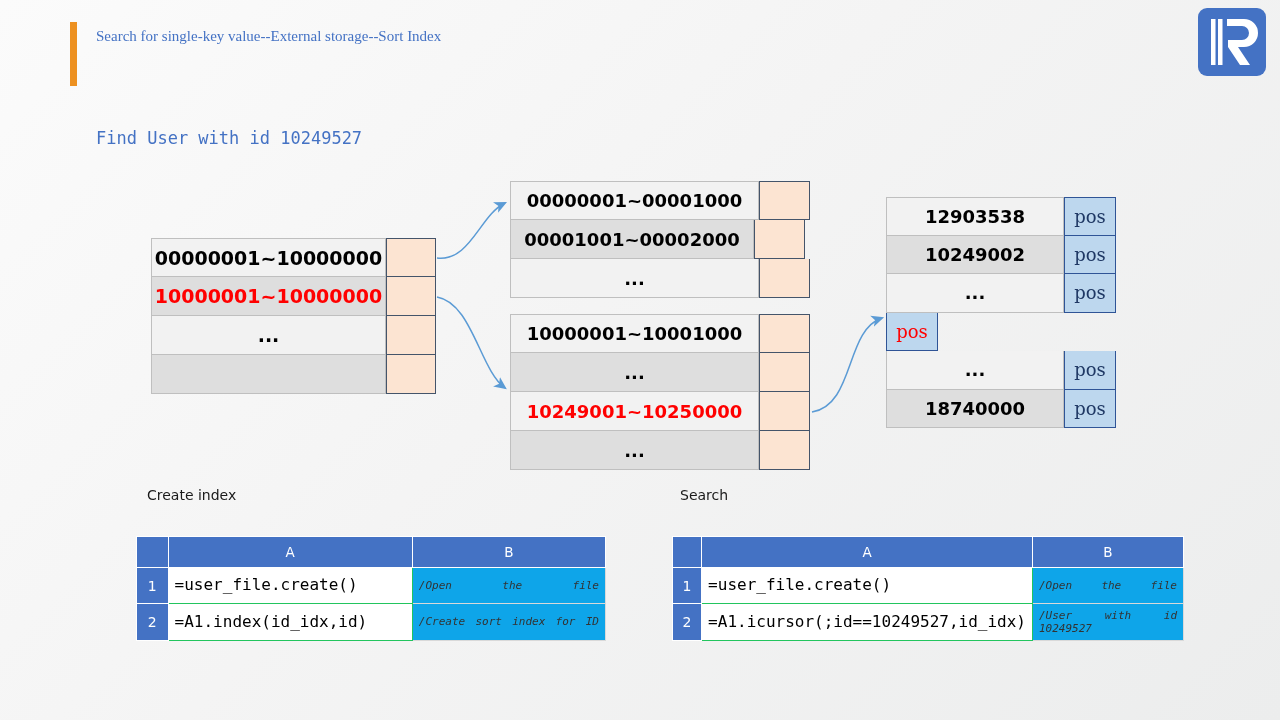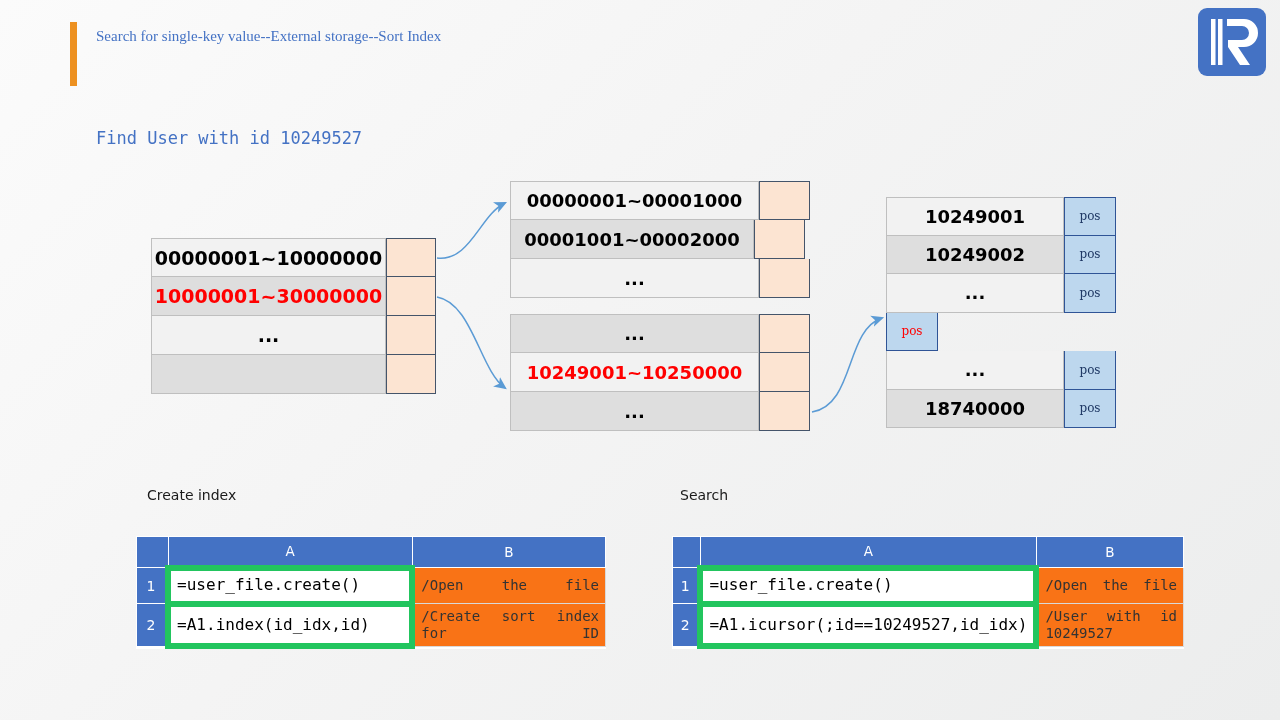--- a/index.html
+++ b/index.html
@@ -44,21 +44,21 @@
   .rpos{
     display:flex;align-items:center;justify-content:center;
     background:#fce4d2;border:1px solid #44546a;border-top:none;
     box-sizing:border-box;
   }
   .rrow:first-child .rpos{border-top:1px solid #44546a;}
   .posblue{
     background:#bdd7ee;border:1px solid #2f5496;border-top:none;
     display:flex;align-items:center;justify-content:center;
     font-family:"DejaVu Serif","Liberation Serif",serif;
-    font-size:12px;color:#1f3864;box-sizing:border-box;
+    font-size:18px;color:#1f3864;box-sizing:border-box;
   }
   .rrow:first-child .posblue{border-top:1px solid #2f5496;}
   .posblue.red{color:#ff0000;}
 
   
   .arrows{position:absolute;left:0;top:0;width:1280px;height:720px;pointer-events:none;}
 
   
   .caption{
     position:absolute;font-family:"DejaVu Sans","Liberation Sans",sans-serif;
@@ -71,29 +71,29 @@
   .sheet .hdr{background:#4472c4;color:#ffffff;text-align:center;
     font-family:"DejaVu Sans","Liberation Sans",sans-serif;font-size:13.5px;
     height:28px;border:1px solid #ffffff;box-sizing:border-box;}
   .sheet .corner{background:#4472c4;border:1px solid #ffffff;}
   .sheet .rownum{background:#4472c4;color:#ffffff;text-align:center;
     font-family:"DejaVu Sans","Liberation Sans",sans-serif;font-size:14px;
     border:1px solid #ffffff;box-sizing:border-box;}
   .sheet .cellA{
     background:#ffffff;color:#000;
     font-family:"DejaVu Sans Mono","Liberation Mono",monospace;
-    font-size:16px;padding:4px 6px;border:6px solid #22c55e;
+    font-size:16px;padding:4px 6px;border:1px solid #22c55e;
     vertical-align:middle;box-sizing:border-box;line-height:1.15;
   }
   .sheet .cellB{
-    background:#f97316;color:#333;
+    background:#0ea5e9;color:#333;
     font-family:"DejaVu Sans Mono","Liberation Mono",monospace;
-    font-size:14px;padding:4px 6px;border:1px solid #d9d9d9;
+    font-size:11px;padding:4px 6px;border:1px solid #d9d9d9;
     vertical-align:middle;box-sizing:border-box;line-height:1.2;
-    text-align:justify;text-align-last:justify;
+    text-align:justify;text-align-last:justify;font-style:italic;
   }
 </style>
 </head>
 <body>
 
 <div class="slide">
 
   <div class="accent-bar"></div>
   <div class="title">Search for single-key value--External storage--Sort Index</div>
   <div class="subtitle">Find User with id 10249527</div>
@@ -106,21 +106,21 @@
       <path d="M31 13 h17 a14 14 0 0 1 0 28 h-6 l12 18 h-10 l-12 -18 v-7 h14 a7 7 0 0 0 0 -14 h-15 z" fill="#ffffff"></path>
     </svg>
   </div>
 
   <div class="rtable" id="tbl-l1" style="left:151px;top:238px;">
     <div class="rrow">
       <div class="rkey odd" style="width:235px;height:39px;font-size:19px;">00000001~10000000</div>
       <div class="rpos" style="width:50px;height:39px;"></div>
     </div>
     <div class="rrow">
-      <div class="rkey even red" style="width:235px;height:39px;font-size:19px;">10000001~30000000</div>
+      <div class="rkey even red" style="width:235px;height:39px;font-size:19px;">10000001~10000000</div>
       <div class="rpos" style="width:50px;height:39px;"></div>
     </div>
     <div class="rrow">
       <div class="rkey odd" style="width:235px;height:39px;font-size:19px;">...</div>
       <div class="rpos" style="width:50px;height:39px;"></div>
     </div>
     <div class="rrow">
       <div class="rkey even" style="width:235px;height:39px;font-size:19px;"></div>
       <div class="rpos" style="width:50px;height:39px;"></div>
     </div>
@@ -136,36 +136,40 @@
       <div class="rpos" style="width:51px;height:39px;"></div>
     </div>
     <div class="rrow">
       <div class="rkey odd" style="width:249px;height:39px;font-size:18px;">...</div>
       <div class="rpos" style="width:51px;height:39px;"></div>
     </div>
   </div>
 
   <div class="rtable" id="tbl-l2b" style="left:510px;top:314px;">
     <div class="rrow">
+      <div class="rkey odd" style="width:249px;height:39px;font-size:18px;">10000001~10001000</div>
+      <div class="rpos" style="width:51px;height:39px;"></div>
+    </div>
+    <div class="rrow">
       <div class="rkey even" style="width:249px;height:39px;font-size:18px;">...</div>
       <div class="rpos" style="width:51px;height:39px;"></div>
     </div>
     <div class="rrow">
       <div class="rkey odd red" style="width:249px;height:39px;font-size:18px;">10249001~10250000</div>
       <div class="rpos" style="width:51px;height:39px;"></div>
     </div>
     <div class="rrow">
       <div class="rkey even" style="width:249px;height:39px;font-size:18px;">...</div>
       <div class="rpos" style="width:51px;height:39px;"></div>
     </div>
   </div>
 
   <div class="rtable" id="tbl-l3" style="left:886px;top:197px;">
     <div class="rrow">
-      <div class="rkey odd" style="width:178px;height:38.5px;font-size:18px;">10249001</div>
+      <div class="rkey odd" style="width:178px;height:38.5px;font-size:18px;">12903538</div>
       <div class="posblue" style="width:52px;height:38.5px;">pos</div>
     </div>
     <div class="rrow">
       <div class="rkey even" style="width:178px;height:38.5px;font-size:18px;">10249002</div>
       <div class="posblue" style="width:52px;height:38.5px;">pos</div>
     </div>
     <div class="rrow">
       <div class="rkey odd" style="width:178px;height:38.5px;font-size:18px;">...</div>
       <div class="posblue" style="width:52px;height:38.5px;">pos</div>
     </div>

